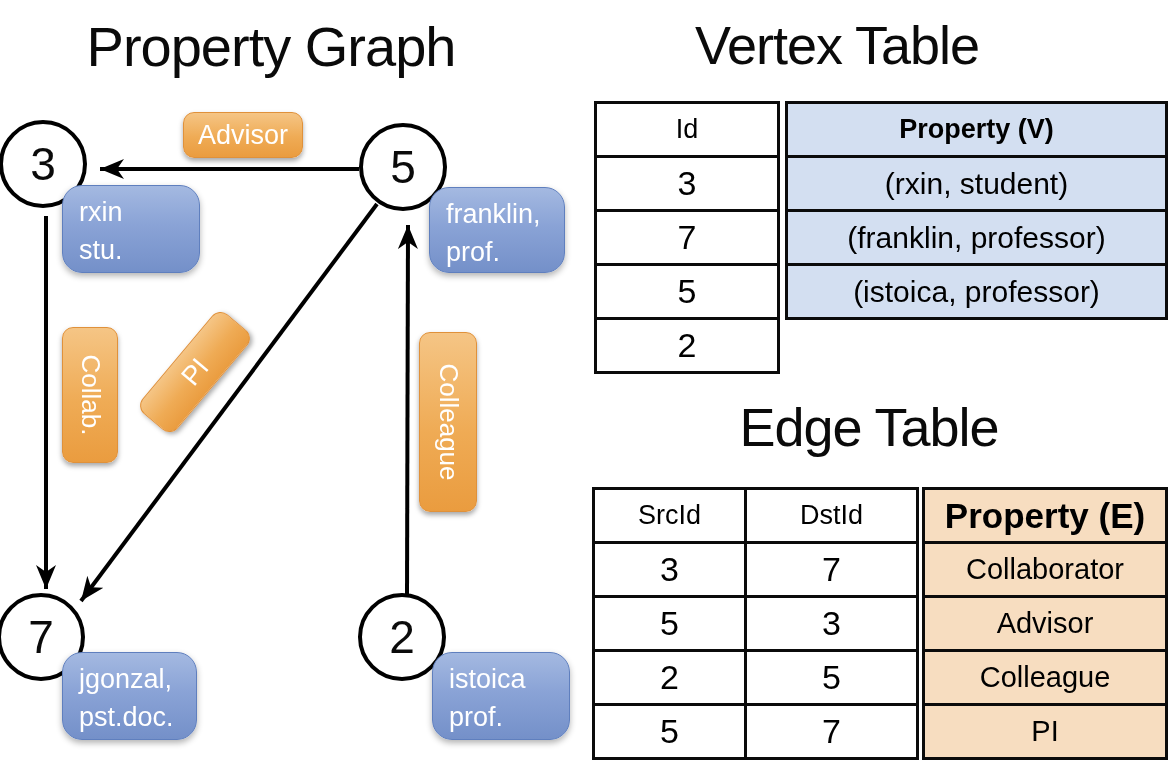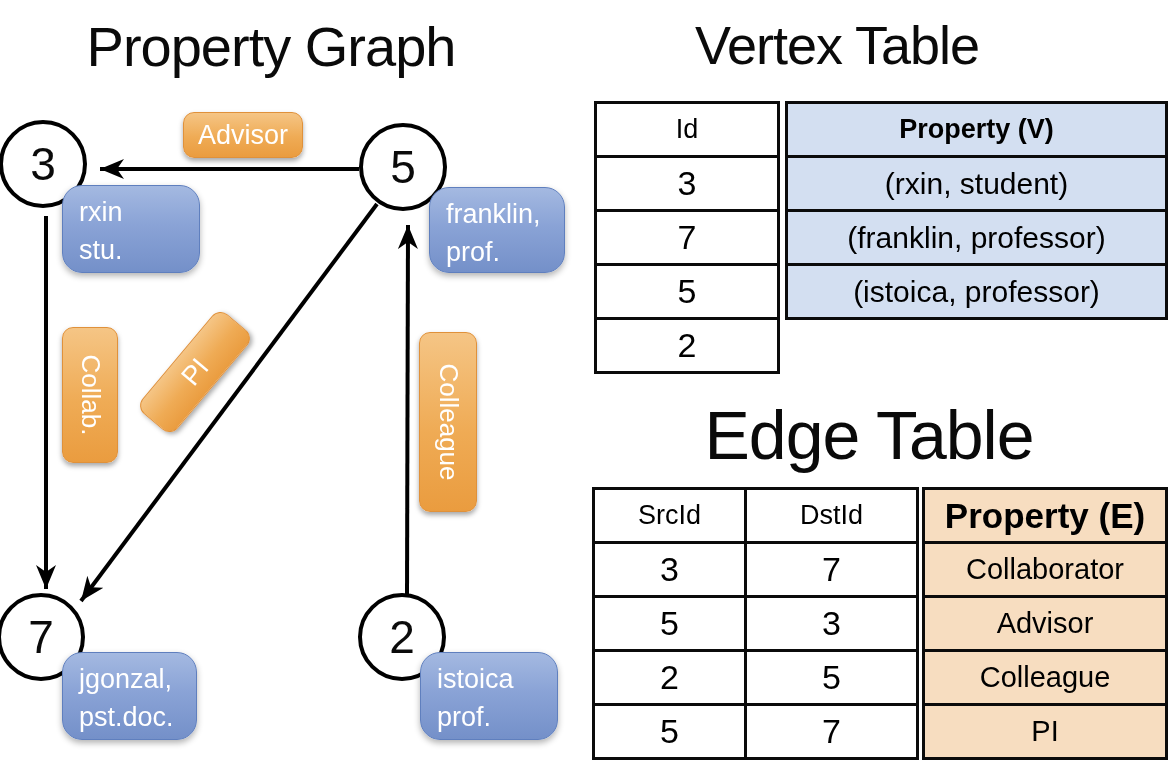--- a/index.html
+++ b/index.html
@@ -5,21 +5,21 @@
   * { margin:0; padding:0; box-sizing:border-box; }
   html,body { background:#fff; }
   .canvas {
     position:relative; width:1170px; height:760px; background:#ffffff;
     font-family:"Liberation Sans", sans-serif; overflow:hidden; color:#000;
   }
   
   .title { position:absolute; text-align:center; font-weight:300; letter-spacing:-1px; color:#0a0a0a; }
   .pg-title { left:26px;  top:14px;  width:490px; font-size:56px; }
   .vt-title { left:592px; top:14px;  width:490px; font-size:54px;text-align:center; }
-  .et-title { left:624px; top:396px; width:490px; font-size:68px; }
+  .et-title { left:624px; top:396px; width:490px; font-size:54px; }
 
   
   .edges-svg { position:absolute; left:0; top:0; }
   .edges-svg line { stroke:#000; stroke-width:4; }
 
   
   .node {
     position:absolute; width:88px; height:88px; border:4px solid #000;
     border-radius:50%; background:#fff; display:flex; align-items:center; justify-content:center;
   }
@@ -47,21 +47,21 @@
   .vbox {
     position:absolute; border-radius:20px;
     background:linear-gradient(180deg,#a4b9e1 0%,#8aa3d6 45%,#7490c9 100%);
     border:1px solid #5f7fbe;
     box-shadow:0 3px 6px rgba(0,0,0,0.3);
     color:#fff; font-size:27px; line-height:1.4; padding:8px 0 0 16px;
   }
   .vbox-3 { left:62px;  top:185px; width:138px; height:88px; }
   .vbox-5 { left:422px; top:187px; width:136px; height:86px;margin-left:7px; }
   .vbox-7 { left:62px;  top:652px; width:135px; height:88px; }
-  .vbox-2 { left:420px; top:652px; width:138px; height:88px; }
+  .vbox-2 { left:432px; top:652px; width:138px; height:88px; }
 
   
   table { position:absolute; border-collapse:collapse; table-layout:fixed; }
   td { border:3px solid #0b0b0b; text-align:center; vertical-align:middle; height:54px; padding:0; overflow:hidden; }
   .hdr td { font-weight:normal; font-size:27px; }
   .num td { font-size:34px; font-weight:300; }
   .vt-id   { left:594px; top:101px; width:186px; }
   .vt-prop { left:785px; top:101px; width:383px; }
   .et-ids  { left:592px; top:487px; width:324px; }
   .et-prop { left:922px; top:487px; width:246px; }

